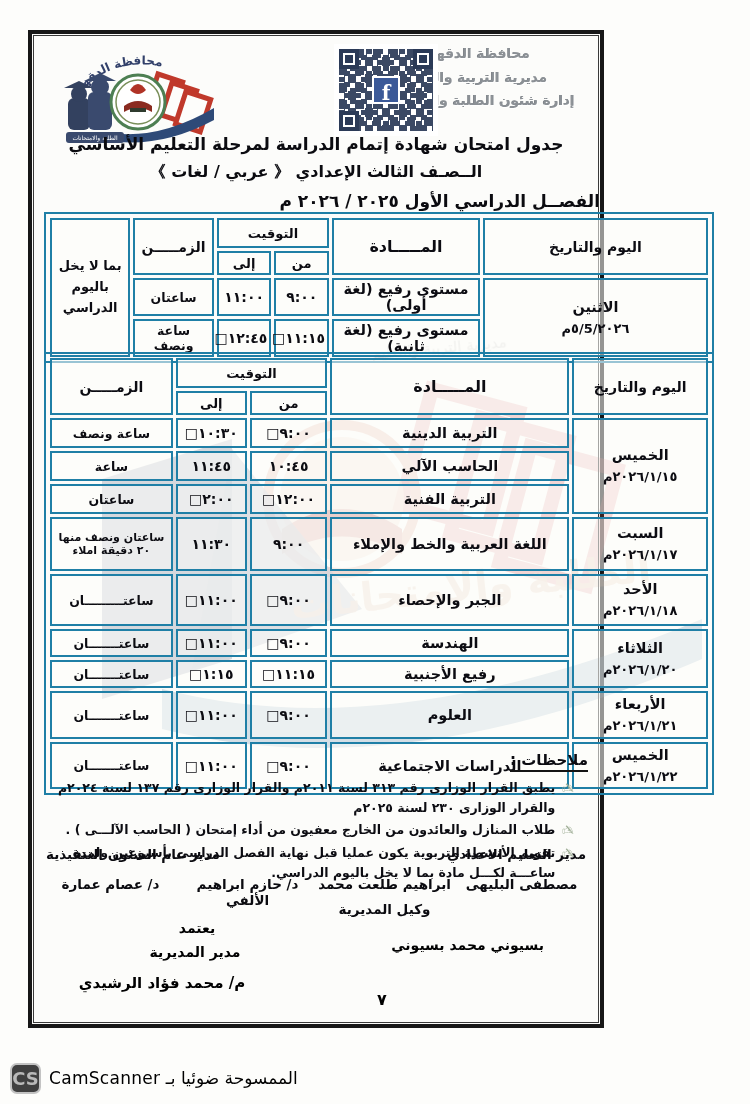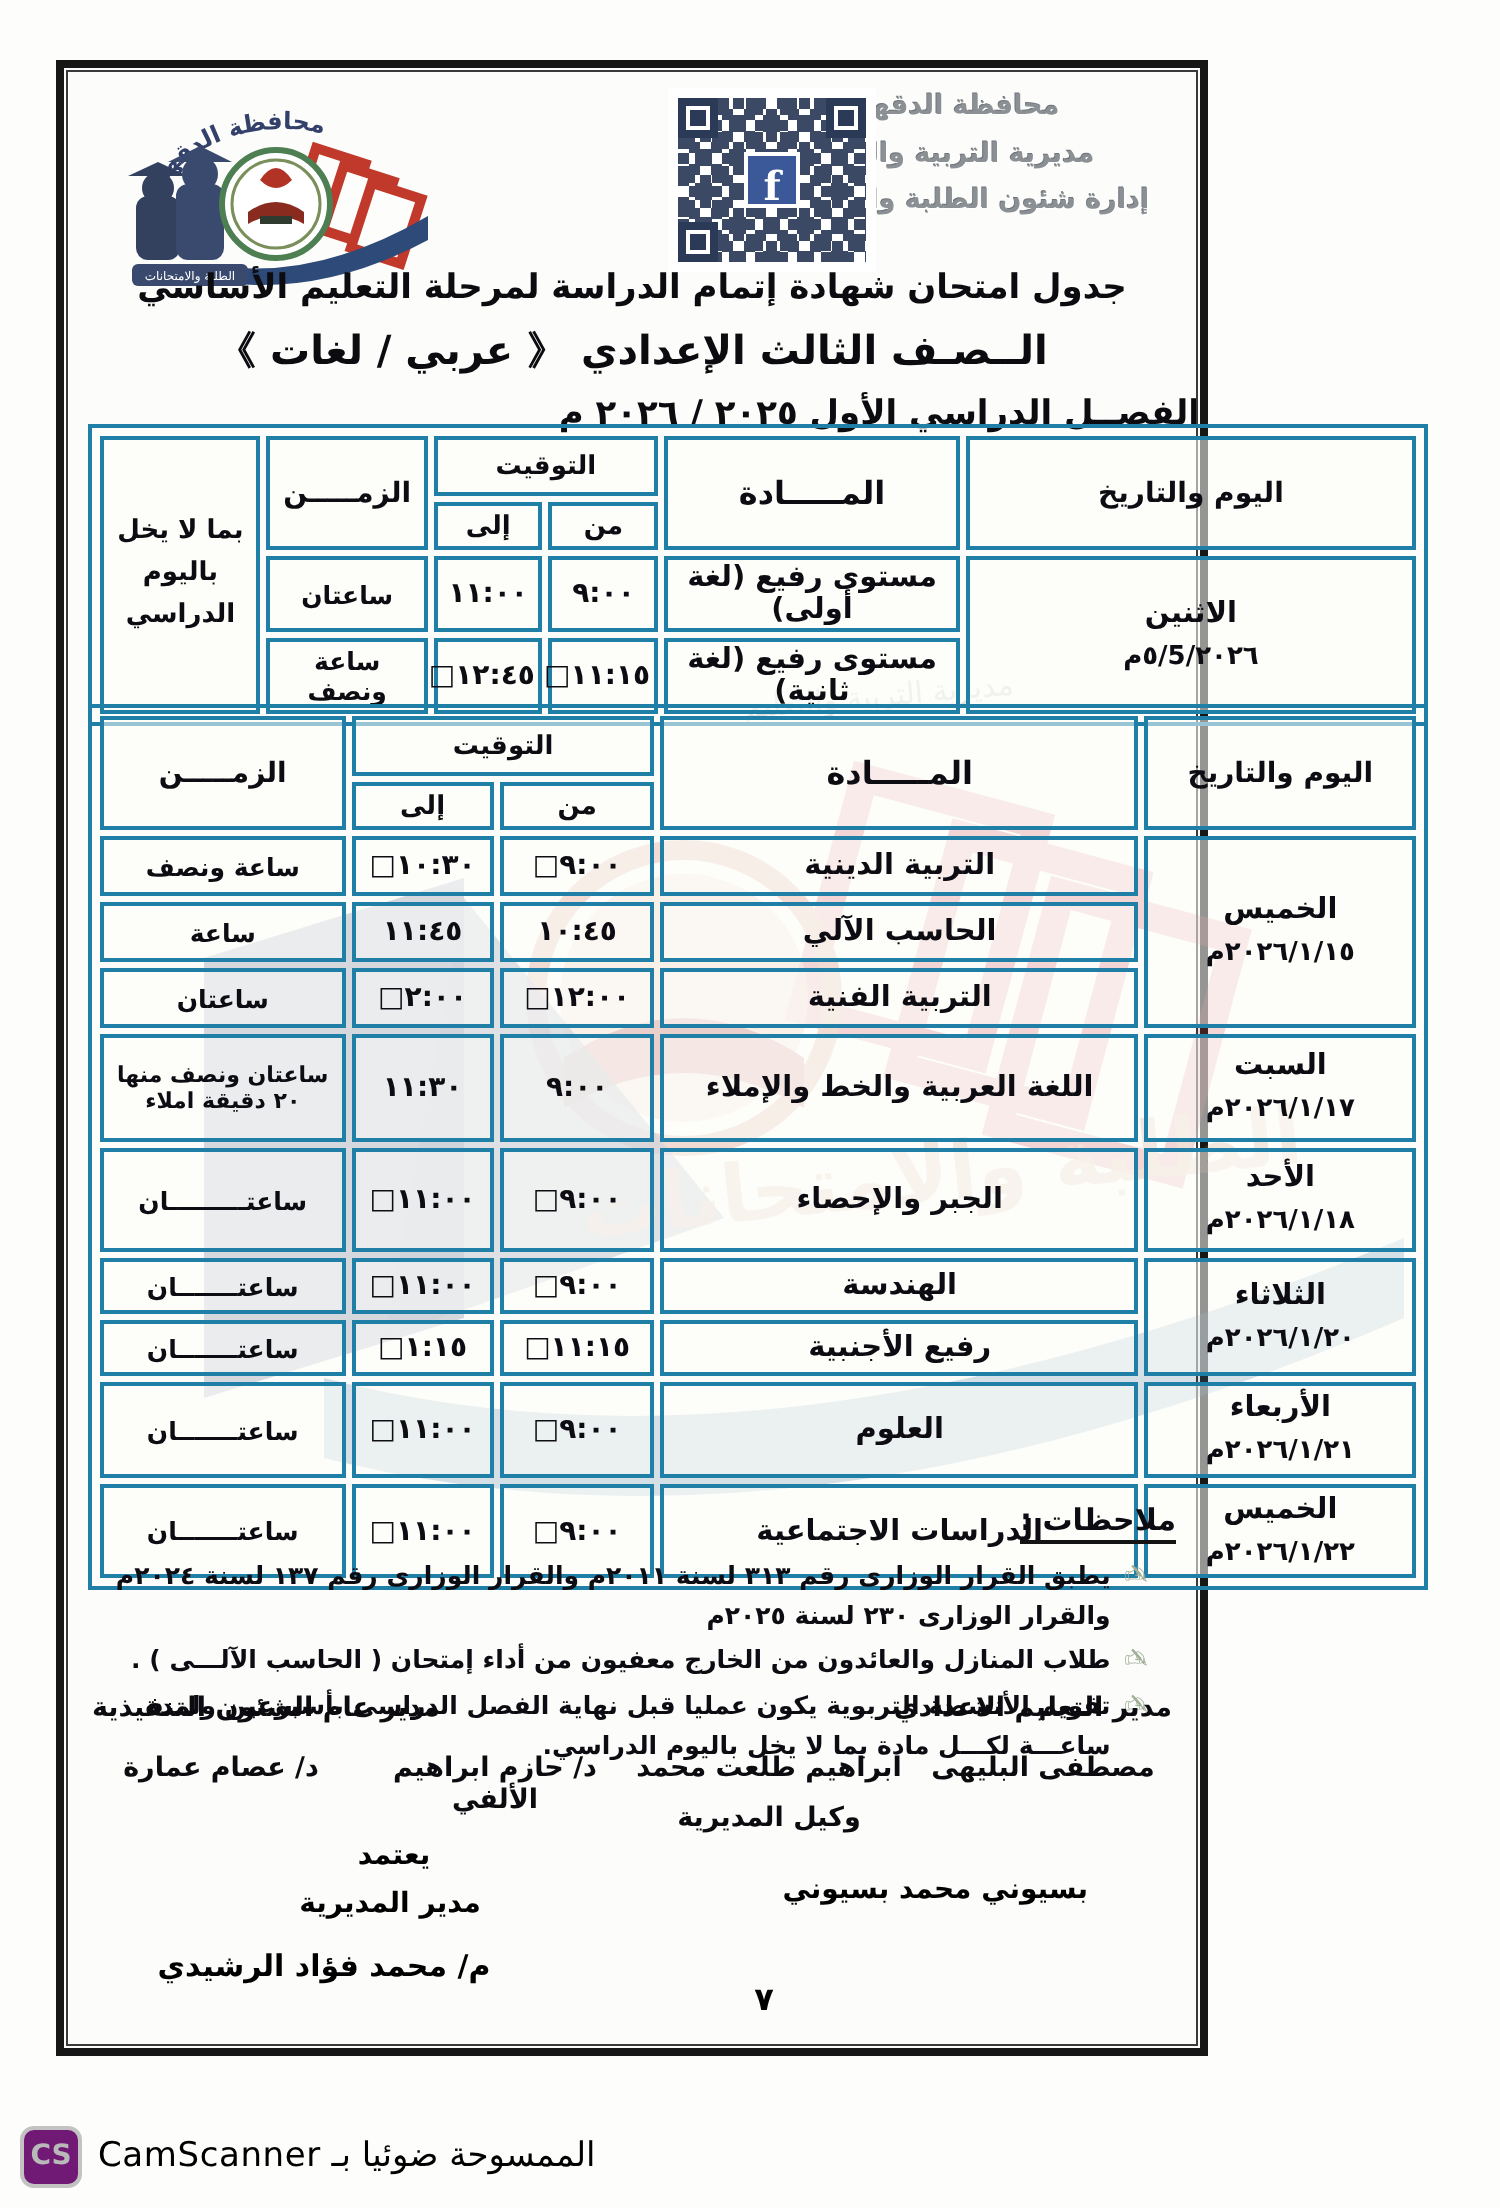--- a/index.html
+++ b/index.html
@@ -26,21 +26,21 @@
   .finder::after { content:""; position:absolute; inset:2px; background:#2b3a57; }
   .fb { position:absolute; left:50%; top:50%; transform:translate(-50%,-50%); width:28px; height:28px;
         background:#3b5998; border:2px solid #fff; color:#fff; font-weight:700; font-size:20px;
         display:flex; align-items:flex-end; justify-content:center; line-height:0.9;
         font-family:"DejaVu Serif", serif; }
 
   
   .titles { position:absolute; top:100px; left:0; right:0; text-align:center; direction:rtl;
             font-weight:800; color:#0b0b10; }
   .titles .t1 { font-size:17px; letter-spacing:0; }
-  .titles .t2 { font-size:20px; margin-top:8px; }
+  .titles .t2 { font-size:16px; margin-top:8px; }
   .titles .t3 { font-size:17px; margin-top:8px;text-align:right; }
 
   
   .watermark { position:absolute; left:10px; top:295px; width:672px; height:445px; z-index:0; pointer-events:none; }
 
   
   .tbl-wrap { position:absolute; left:12px; width:670px; z-index:1; border:2px solid #1f7fa6; background:transparent; padding:1px; }
   .tbl-wrap.t1 { top:178px; }
   .tbl-wrap.t2 { top:318px; }
   table { width:100%; border-collapse:separate; border-spacing:3px; direction:rtl; table-layout:fixed; }
@@ -70,22 +70,22 @@
   .sig-col { width:25%; text-align:center; font-weight:800; font-size:13.5px; color:#0b0b10; }
   .deputy { margin-top:9px; font-size:13.5px; }
   .approve { position:absolute; left:100px; top:886px; width:130px; text-align:center; font-weight:800; font-size:14px; z-index:1; }
   .dir-name { position:absolute; left:352px; top:903px; width:160px; text-align:right; font-weight:700; font-size:14px; direction:rtl; z-index:1; }
   .dir-title { position:absolute; left:88px; top:910px; width:150px; text-align:center; font-weight:700; font-size:14px; z-index:1; }
   .engineer { position:absolute; left:30px; top:940px; width:200px; text-align:center; font-weight:800; font-size:15px; direction:rtl; z-index:1; }
   .pagenum { position:absolute; left:328px; top:956px; width:44px; text-align:center; font-weight:700; font-size:16px; z-index:1; }
 
   
   .cam-footer { position:absolute; left:10px; top:1058px; height:40px; display:flex; align-items:center; gap:8px; direction:ltr; }
-  .cs-icon { width:31px; height:31px; border:2.5px solid #c3c3c3; border-radius:7px; background:#701a75;
-             color:#b9b9b9; font-weight:800; font-size:14px; display:flex; align-items:center; justify-content:center; }
+  .cs-icon { width:31px; height:31px; border:2.5px solid #c3c3c3; border-radius:7px; background:#404040;
+             color:#b9b9b9; font-weight:800; font-size:18px; display:flex; align-items:center; justify-content:center; }
   .cam-text { direction:rtl; color:#000000; font-size:17px; font-weight:400; letter-spacing:0.3px; }
 </style>
 </head>
 <body>
 
 <div class="page">
   <div class="frame">
 
     <div class="org-block">
       <div>محافظة الدقهلية</div>

